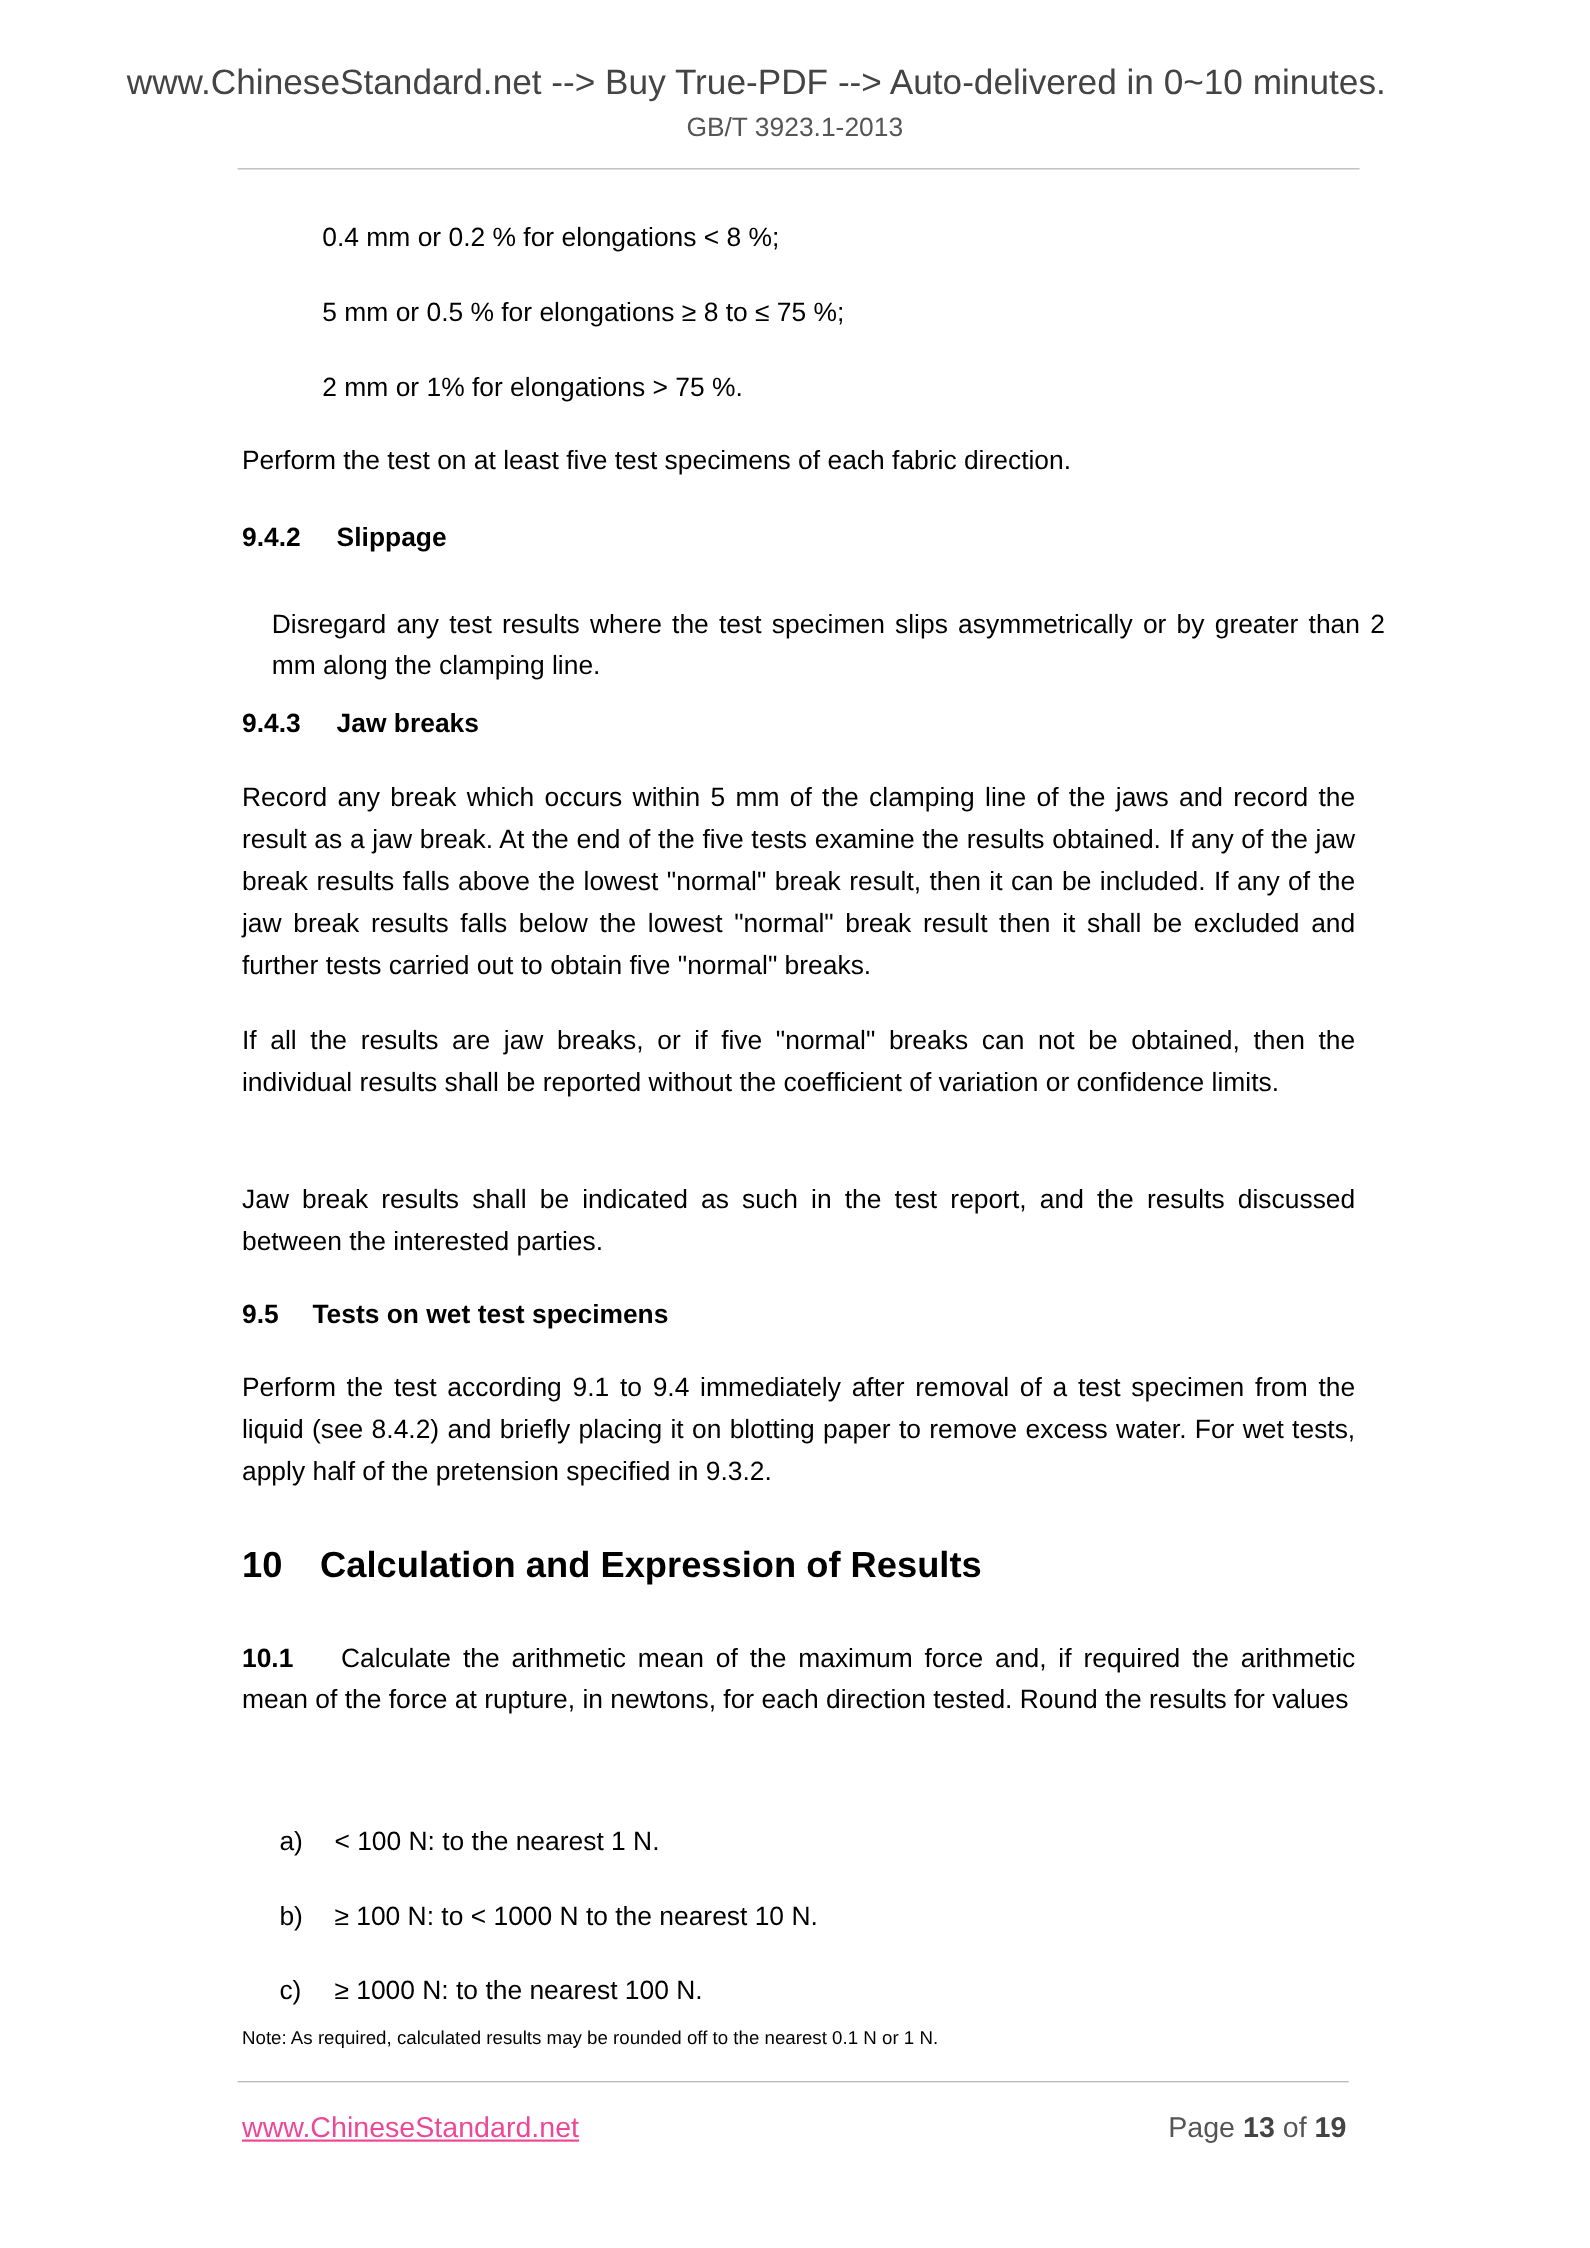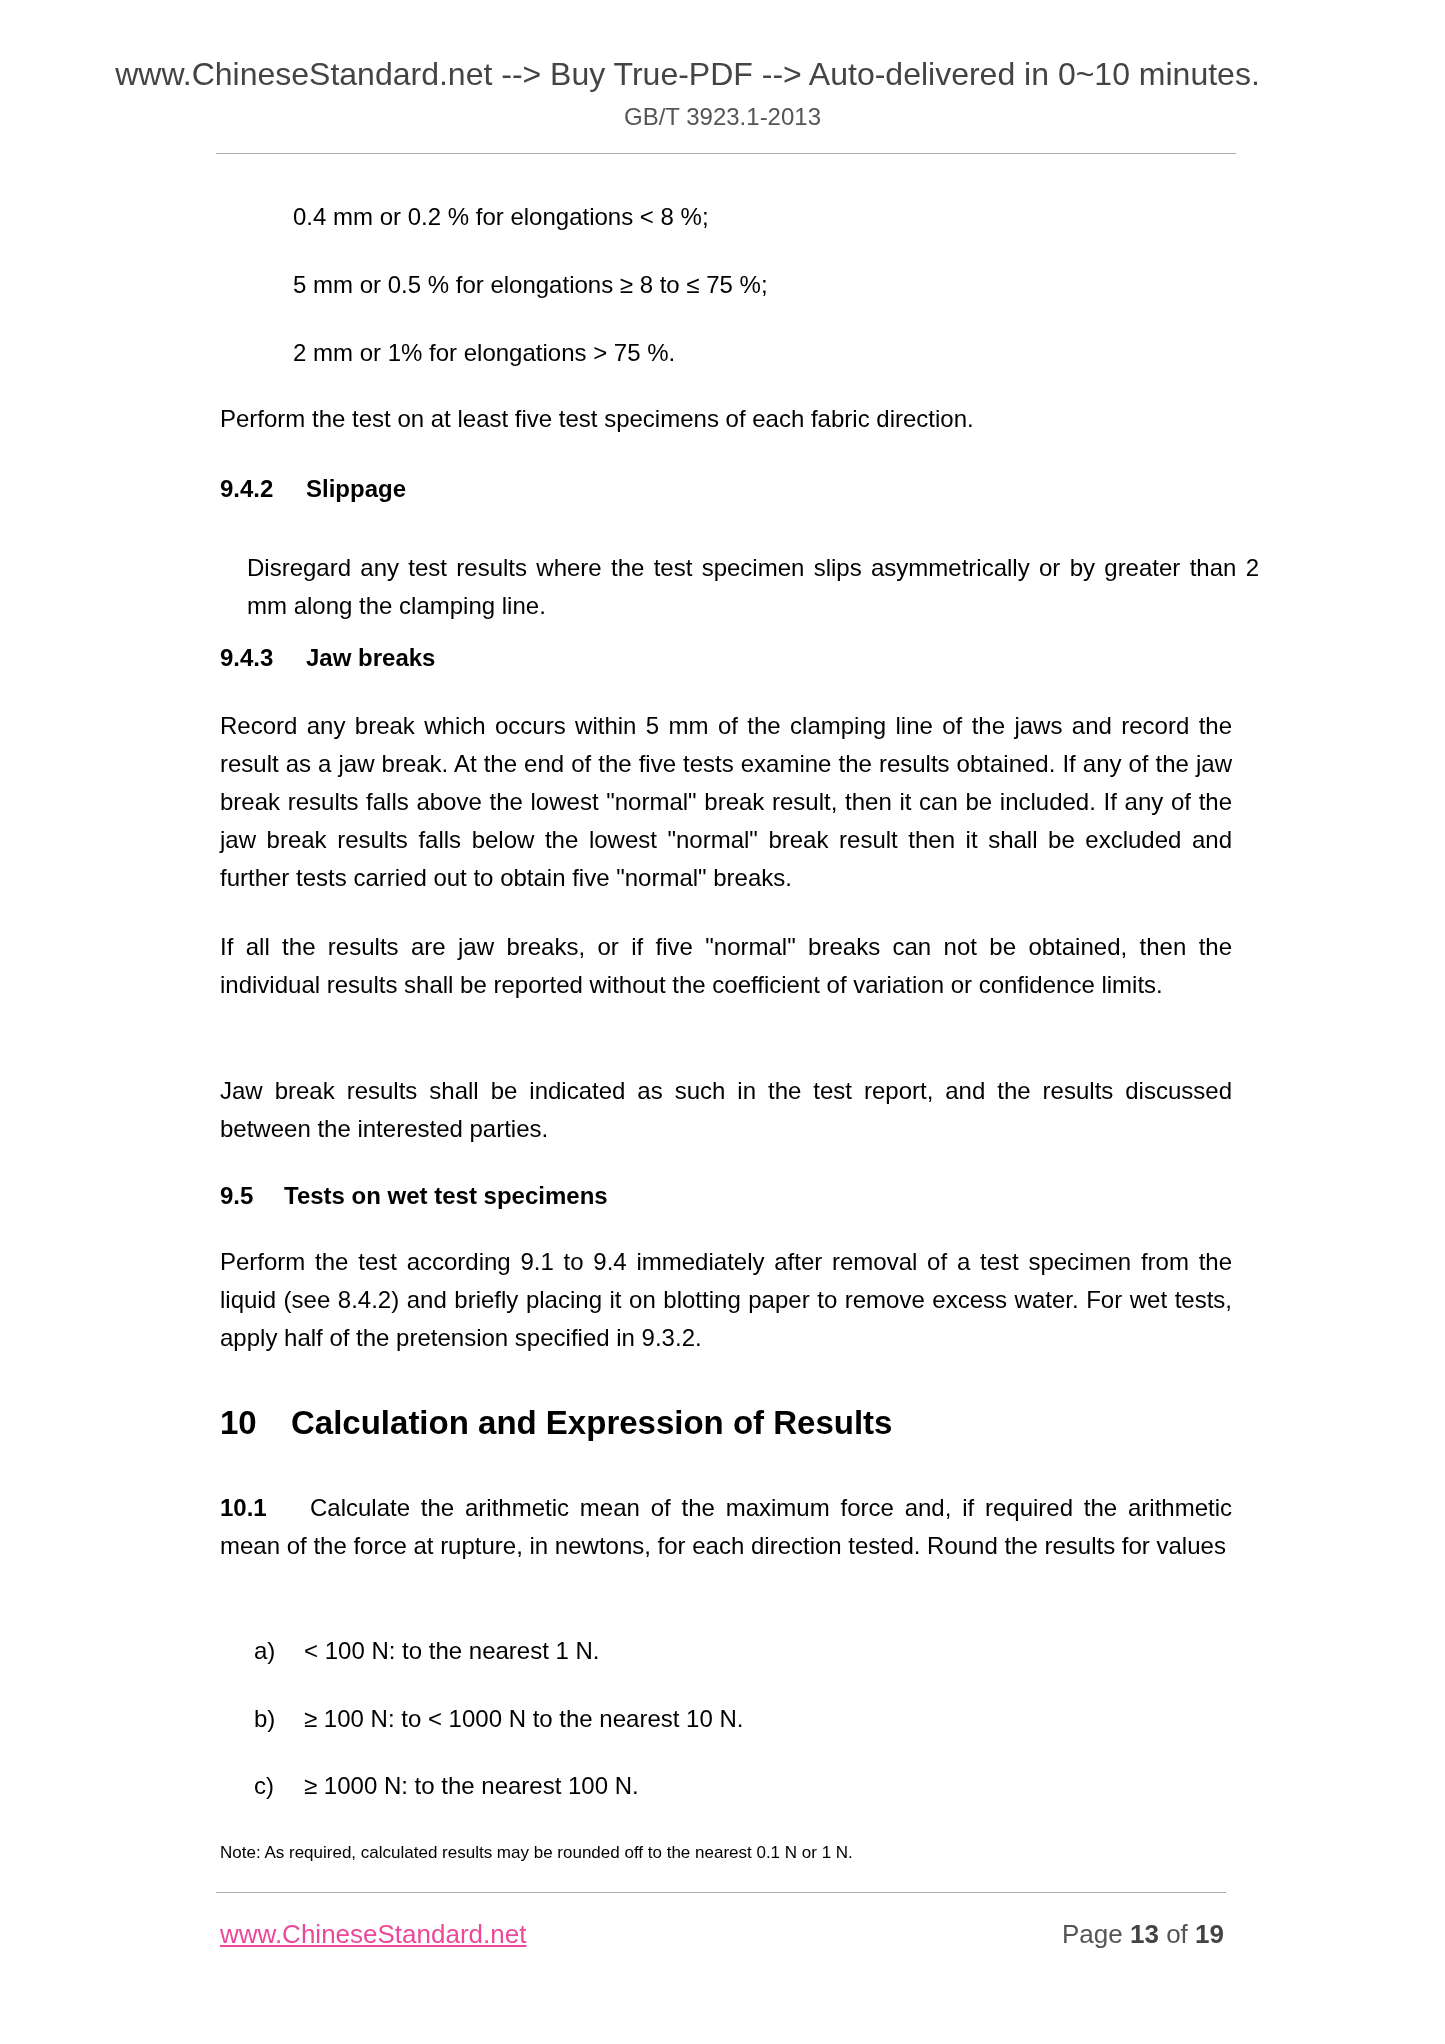--- a/index.html
+++ b/index.html
@@ -9,21 +9,21 @@
   .hdr1 { top:56px; left:0; width:1375px; text-align:center; font-size:32px; color:#444; }
   .hdr2 { top:103px; left:0; width:1445px; text-align:center; font-size:24px; color:#555; }
   .rule { height:0; border-top:1.5px solid #aaa; }
   .p { font-size:24px; line-height:38px; text-align:justify; left:220px; width:1012px; }
   .ind { left:254px; font-size:24px;margin-left:39px; }
   .h3 { font-size:24px; font-weight:bold; left:220px; }
   .h3 .num { display:inline-block; width:86px; }
   .h3 .num.s { width:64px; }
   .h1 { font-size:33px; font-weight:bold; left:220px; }
   .h1 .num { display:inline-block; width:71px; }
-  .li { left:254px; font-size:24px; }
+  .li { left:254px; font-size:24px;margin-top:24px; }
   .li .lbl { display:inline-block; width:50px; }
   .note { left:220px; font-size:17px; }
   .foot-link { left:220px; top:1919px; font-size:26px; color:#ec4899; text-decoration:underline; }
   .foot-page { right:221px; top:1919px; font-size:26px; color:#555; }
   .foot-page b { color:#444; }
 </style>
 </head>
 <body>
 
 <div class="abs hdr1">www.ChineseStandard.net --&gt; Buy True-PDF --&gt; Auto-delivered in 0~10 minutes.</div>

